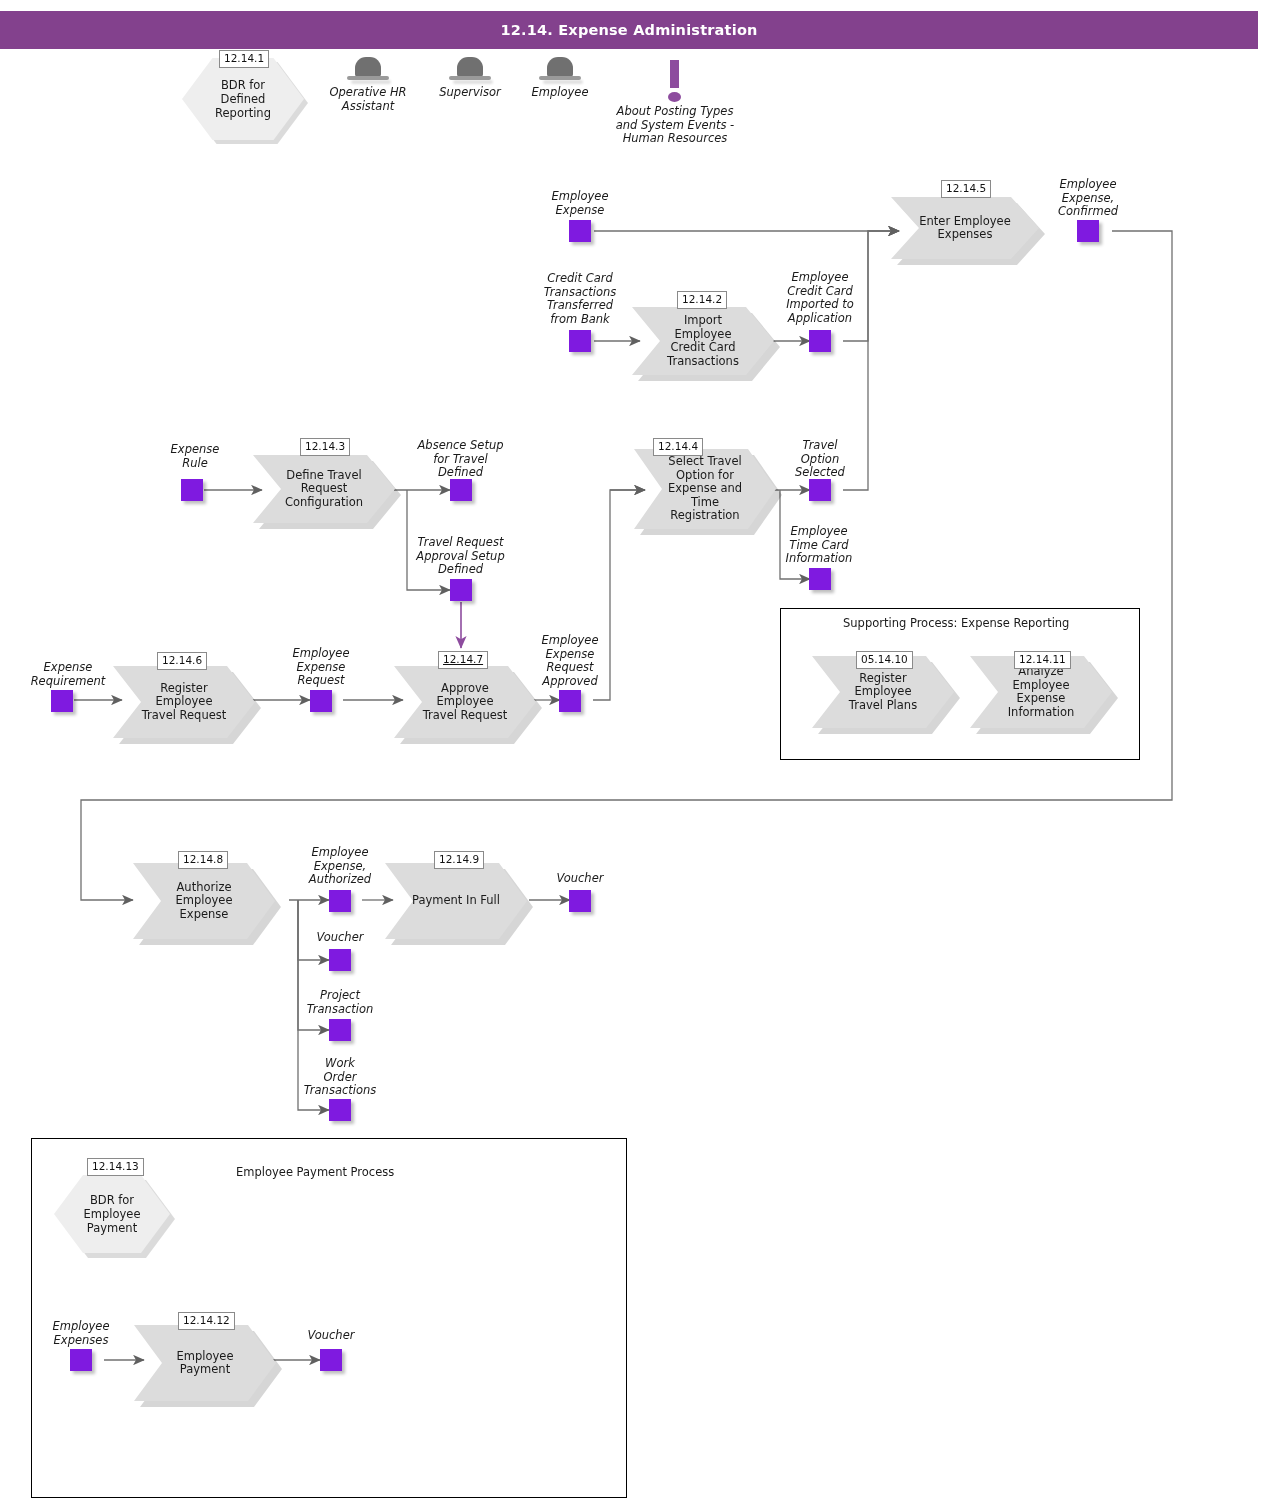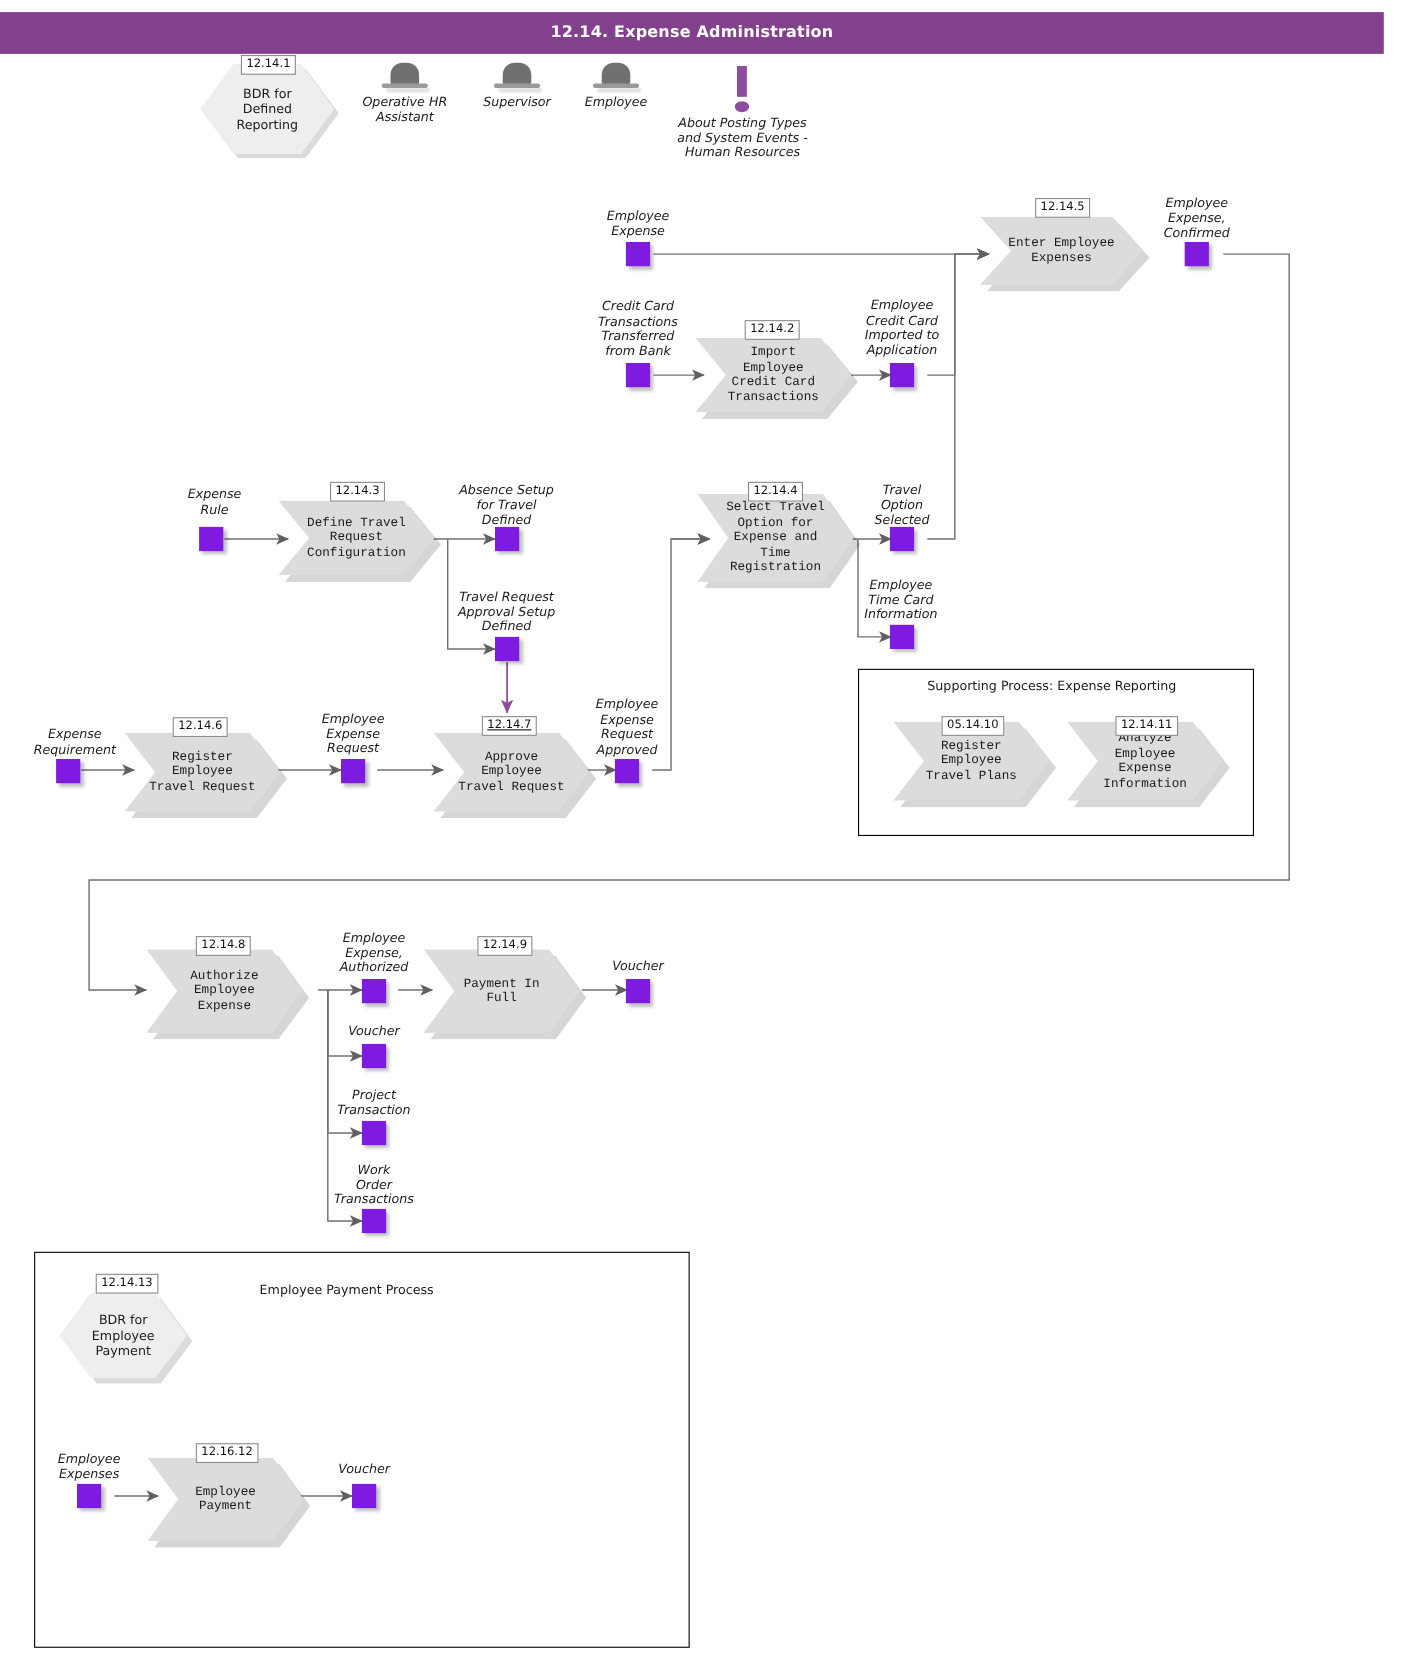--- a/index.html
+++ b/index.html
@@ -10,21 +10,21 @@
   
   .titlebar{position:absolute;left:0;top:11px;width:1258px;height:38px;
             background:#83418d;display:flex;align-items:center;justify-content:center;}
   .titlebar .t{color:#ffffff;font-size:14.5px;font-weight:bold;letter-spacing:.2px;}
 
   
   .chev{position:absolute;background:#dcdcdc;
         -webkit-clip-path:polygon(0 0, calc(100% - 28px) 0, 100% 50%, calc(100% - 28px) 100%, 0 100%, 28px 50%);
         clip-path:polygon(0 0, calc(100% - 28px) 0, 100% 50%, calc(100% - 28px) 100%, 0 100%, 28px 50%);
         display:flex;align-items:center;justify-content:center;text-align:center;}
-  .chev .lbl{font-size:11.5px;line-height:13.5px;padding:0 22px;color:#1a1a1a;font-family:Liberation Mono, monospace;}
+  .chev .lbl{font-size:11.5px;line-height:13.5px;padding:0 22px;color:#1a1a1a;}
   .chevshadow{position:absolute;background:rgba(0,0,0,.16);
         -webkit-clip-path:polygon(0 0, calc(100% - 28px) 0, 100% 50%, calc(100% - 28px) 100%, 0 100%, 28px 50%);
         clip-path:polygon(0 0, calc(100% - 28px) 0, 100% 50%, calc(100% - 28px) 100%, 0 100%, 28px 50%);}
 
   
   .hex{position:absolute;background:#eeeeee;
        -webkit-clip-path:polygon(25% 0, 75% 0, 100% 50%, 75% 100%, 25% 100%, 0 50%);
        clip-path:polygon(25% 0, 75% 0, 100% 50%, 75% 100%, 25% 100%, 0 50%);
        display:flex;align-items:center;justify-content:center;text-align:center;}
   .hex .lbl{font-size:11.5px;line-height:14px;padding:0 6px;}
@@ -238,21 +238,21 @@
 Defined</div>
 <div class="sq" style="left:450px;top:579px;"></div>
 
 <div class="chevshadow" style="left:640px;top:455px;width:142px;height:80px;"></div>
 <div class="chev" style="left:634px;top:449px;width:142px;height:80px;">
   <span class="lbl" style="white-space: pre-line;">Select Travel
 Option for
 Expense and
 Time Registration</span>
 </div>
-<div class="code" style="left:680px;top:438px;">12.14.4</div>
+<div class="code" style="left:653px;top:438px;">12.14.4</div>
 
 <div class="cap" style="left: 765px; top: 439px; width: 110px; white-space: pre-line;">Travel
 Option
 Selected</div>
 <div class="sq" style="left:809px;top:479px;"></div>
 
 <div class="cap" style="left: 762px; top: 525px; width: 114px; white-space: pre-line;">Employee
 Time Card
 Information</div>
 <div class="sq" style="left:809px;top:568px;"></div>
@@ -354,16 +354,16 @@
 
 <div class="cap" style="left: 26px; top: 1320px; width: 110px; white-space: pre-line;">Employee
 Expenses</div>
 <div class="sq" style="left:70px;top:1349px;"></div>
 
 <div class="chevshadow" style="left:140px;top:1331px;width:142px;height:76px;"></div>
 <div class="chev" style="left:134px;top:1325px;width:142px;height:76px;">
   <span class="lbl" style="white-space: pre-line;">Employee
 Payment</span>
 </div>
-<div class="code" style="left:178px;top:1312px;">12.16.12</div>
+<div class="code" style="left:178px;top:1312px;">12.14.12</div>
 
 <div class="cap" style="left: 276px; top: 1329px; width: 110px; white-space: pre-line;">Voucher</div>
 <div class="sq" style="left:320px;top:1349px;"></div>
 
 </body></html>

